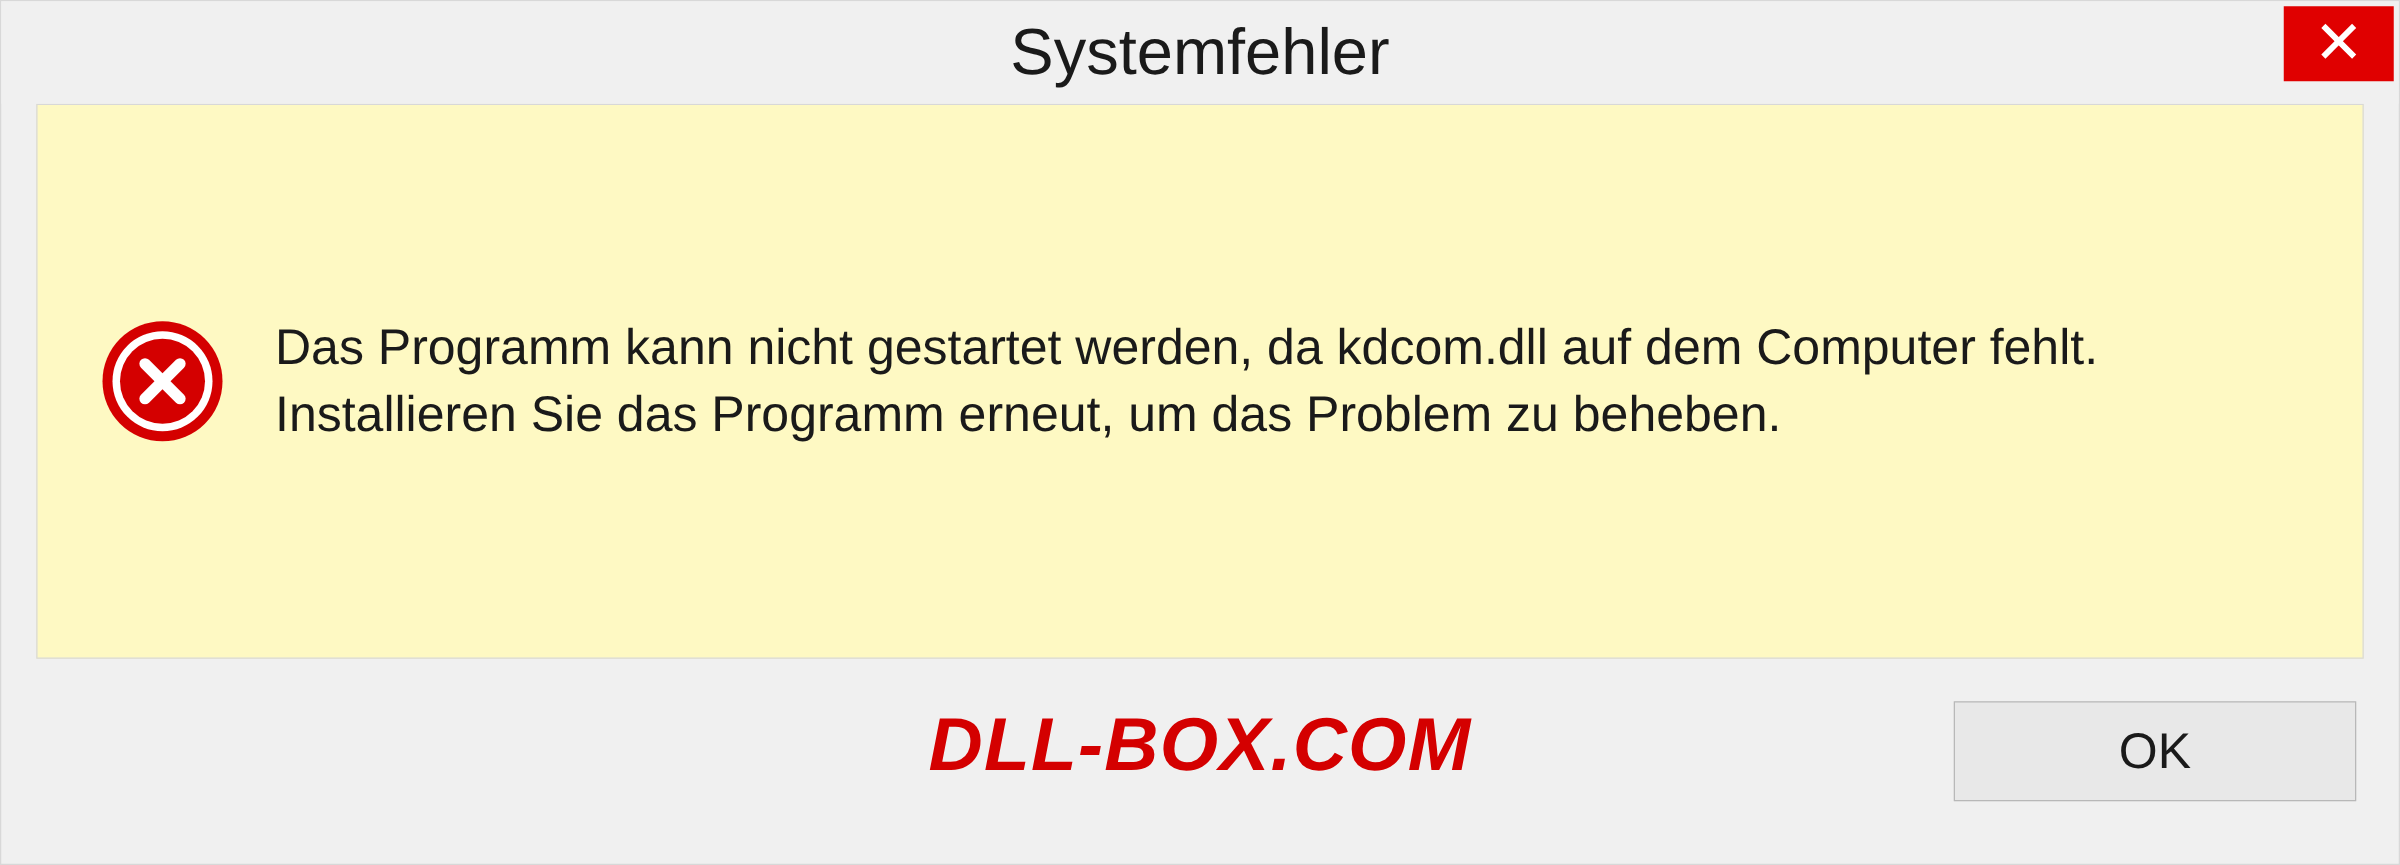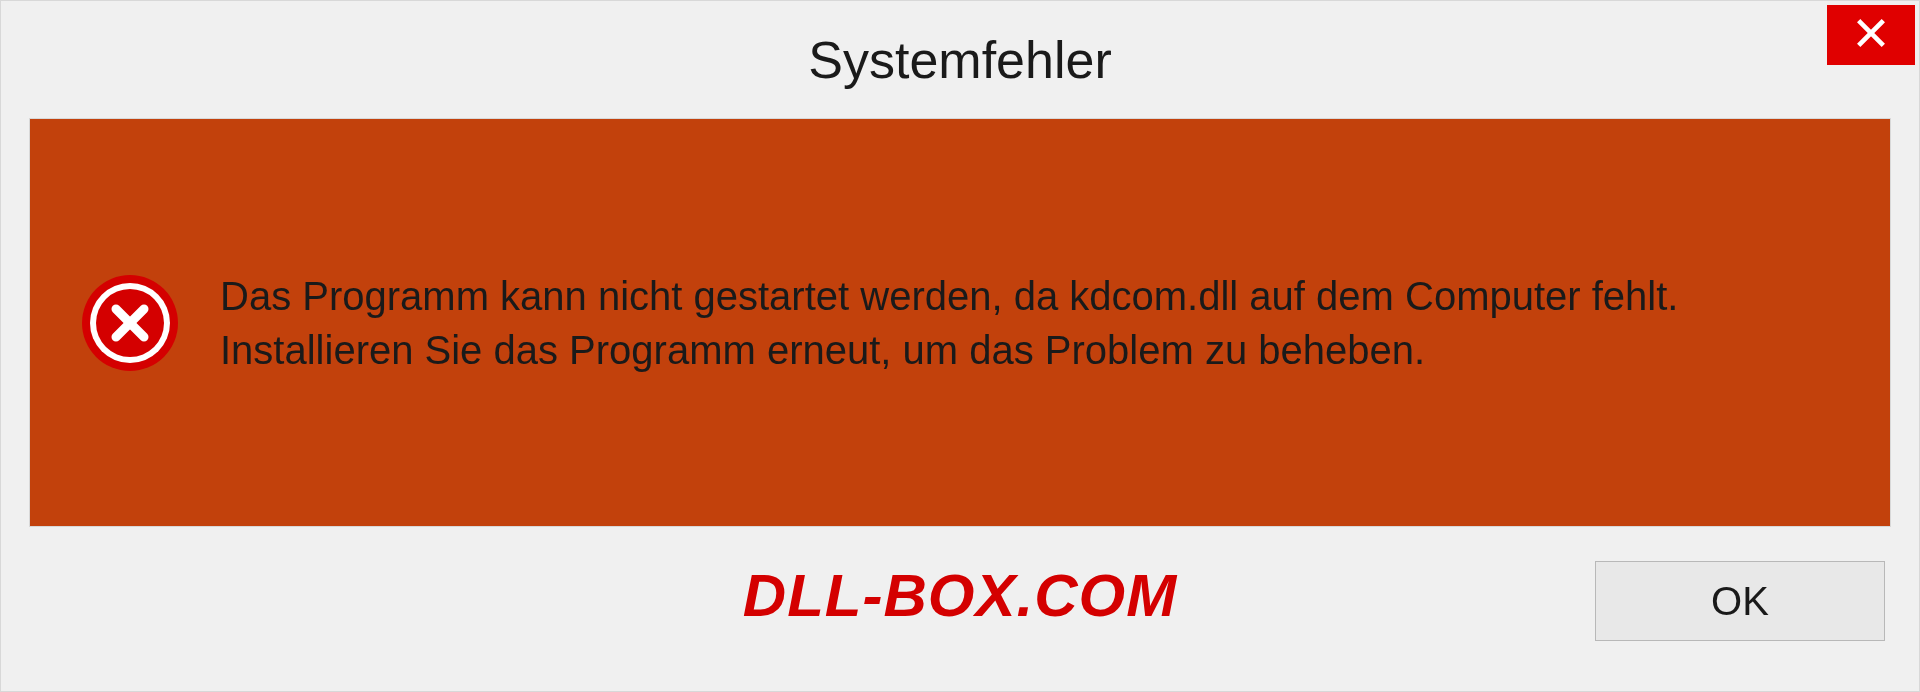--- a/index.html
+++ b/index.html
@@ -18,21 +18,21 @@
       width: 100%;
       height: 100%;
       background: #f0f0f0;
       border: 1px solid #d8d8d8;
       position: relative;
       display: flex;
       flex-direction: column;
     }
     .titlebar {
       position: relative;
-      height: 117px;
+      height: 82px;
       display: flex;
       align-items: center;
       justify-content: center;
       background: #f0f0f0;
     }
     .title-text {
       font-size: 52px;
       font-weight: 400;
       color: #1a1a1a;
     }
@@ -47,21 +47,21 @@
       align-items: center;
       justify-content: center;
       cursor: pointer;
     }
     .close-button svg {
       width: 32px;
       height: 32px;
     }
     .content-panel {
       margin: 0 28px 34px 28px;
-      background: #c2410c;
+      background: #fef9c3;
       border: 1px solid #d8d8d8;
       flex: 1;
       display: flex;
       align-items: center;
       padding: 40px 50px;
     }
     .error-icon {
       flex-shrink: 0;
       width: 100px;
       height: 100px;
@@ -86,21 +86,21 @@
       left: 50%;
       transform: translateX(-50%);
       font-size: 60px;
       font-weight: 800;
       font-style: italic;
       color: #d40000;
       letter-spacing: 1px;
       font-family: Arial, sans-serif;
     }
     .ok-button {
-      width: 290px;
+      width: 322px;
       height: 80px;
       background: #e8e8e8;
       border: 1px solid #b8b8b8;
       font-size: 40px;
       color: #1a1a1a;
       cursor: pointer;
       display: flex;
       align-items: center;
       justify-content: center;
       font-family: inherit;

